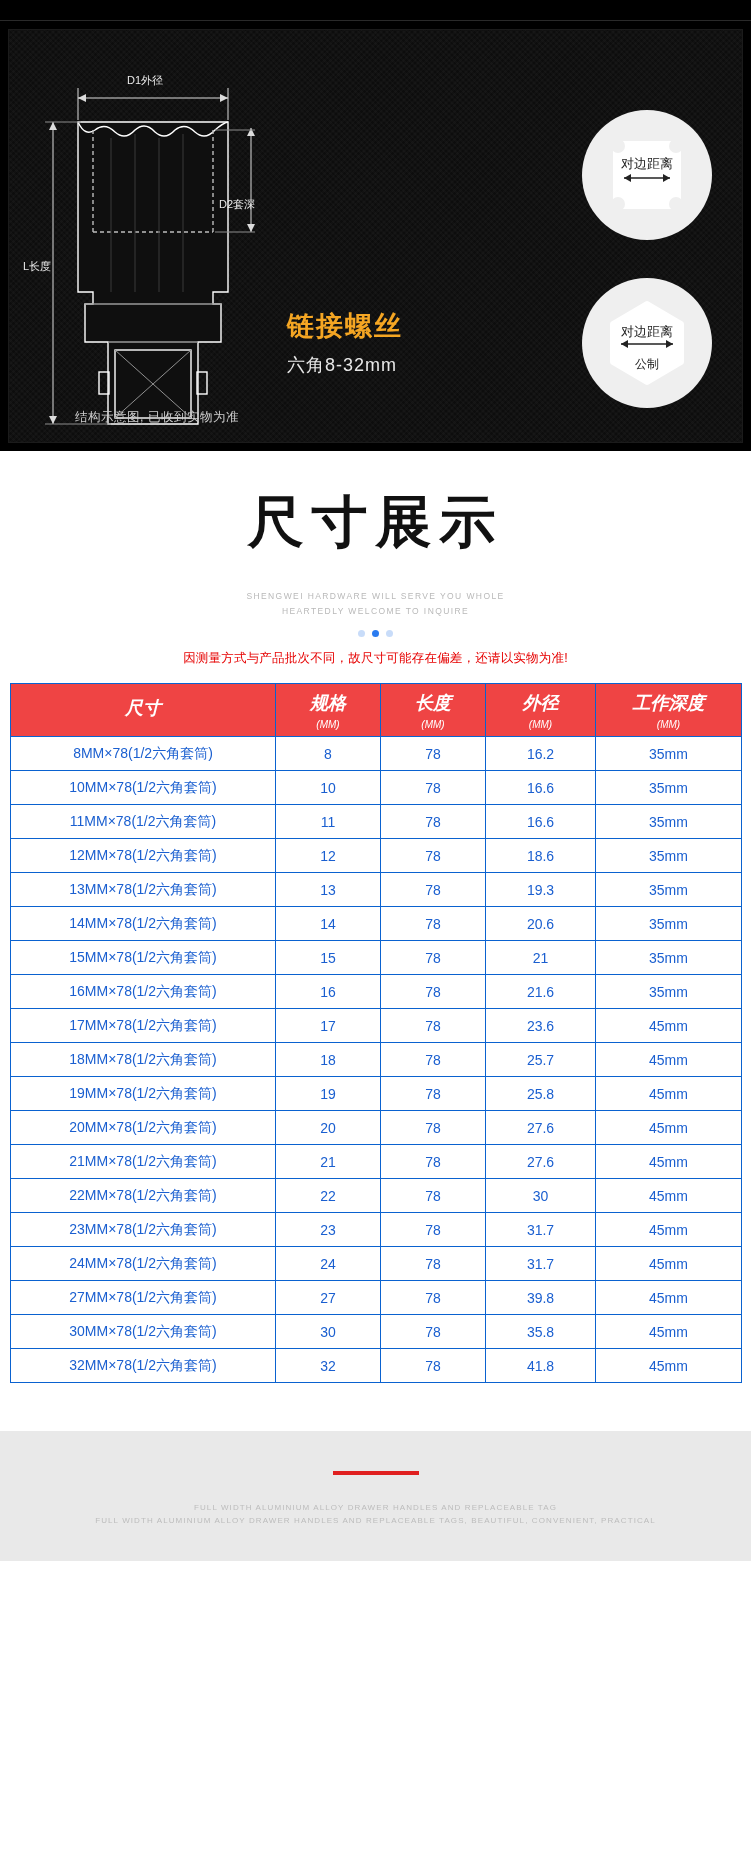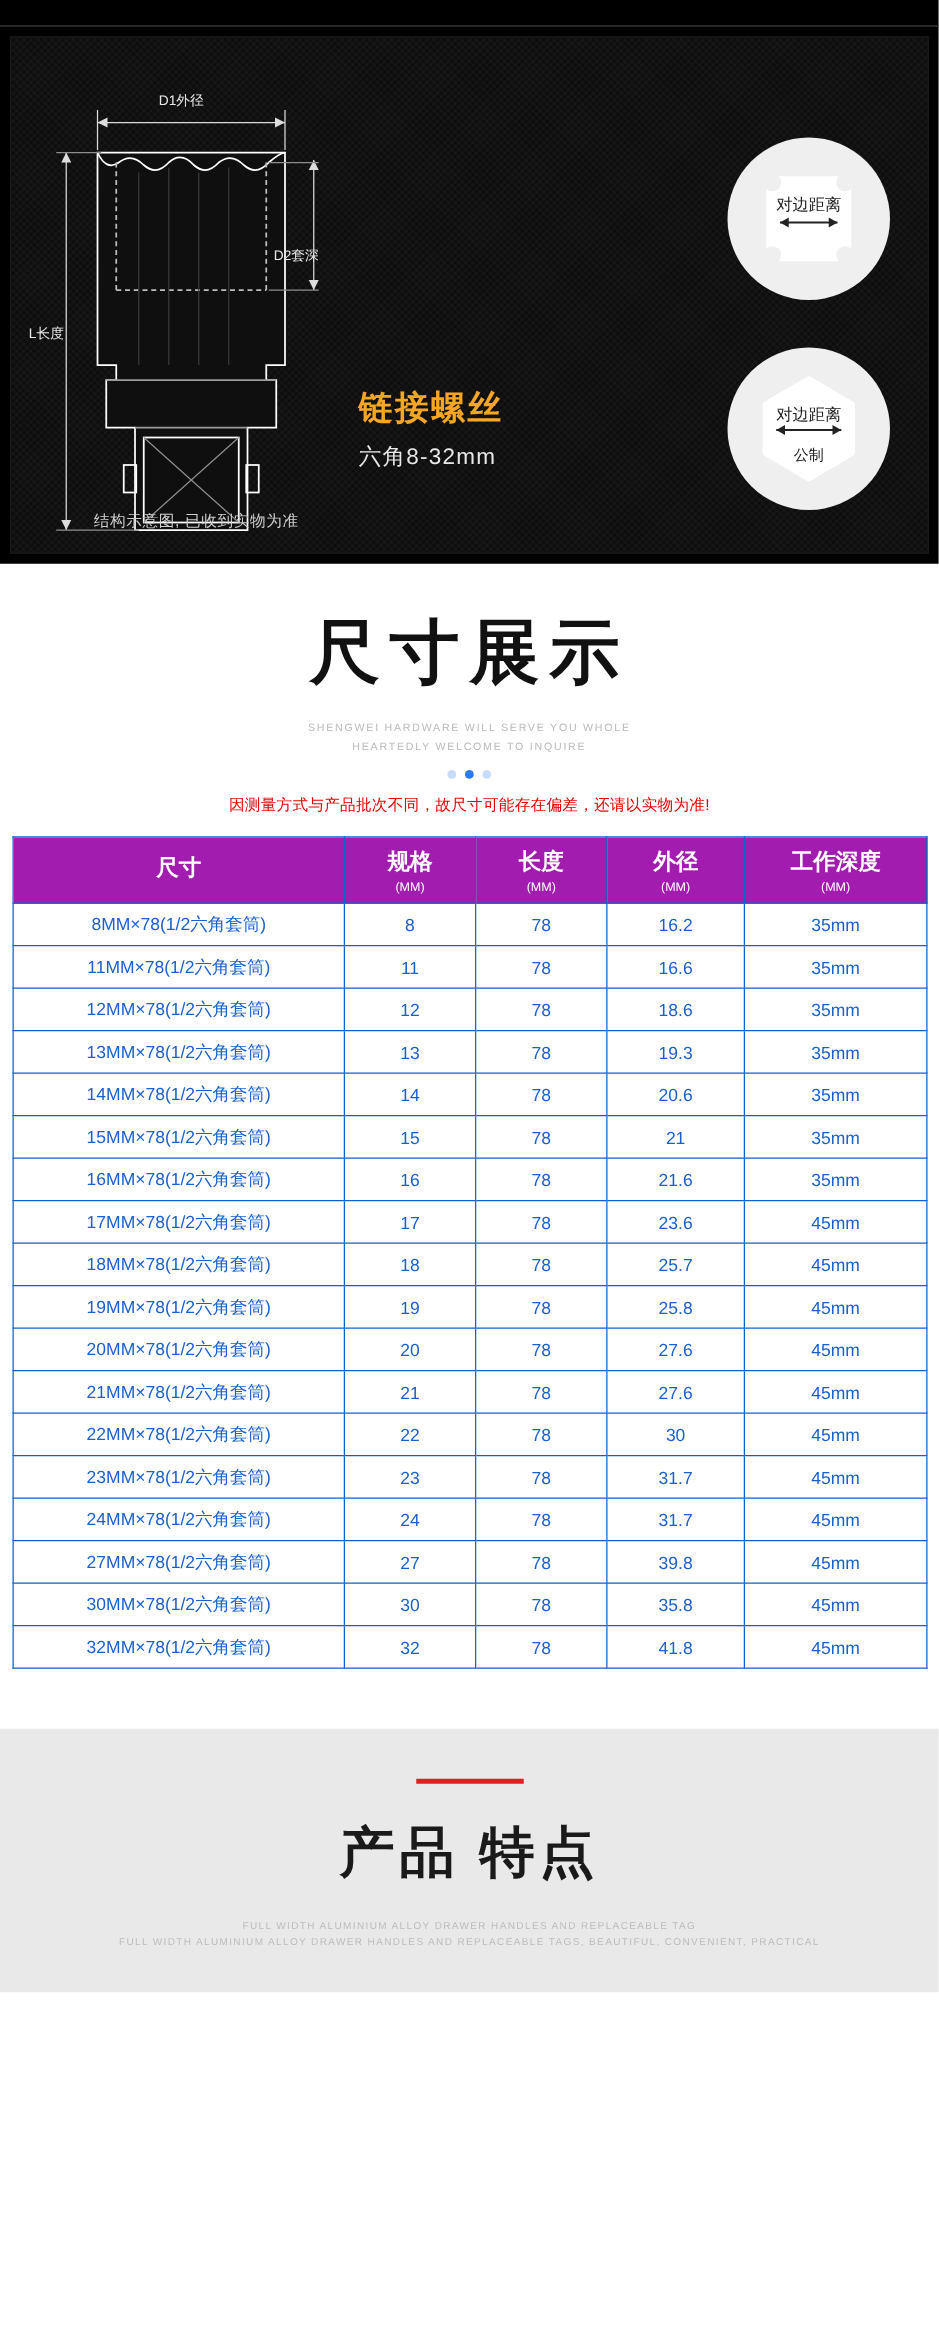--- a/index.html
+++ b/index.html
@@ -112,21 +112,21 @@
     padding: 34px 0 26px 0;
     text-align: center;
   }
   .size-title {
     font-size: 56px;
     font-weight: bold;
     color: #111;
     letter-spacing: 8px;
   }
   .size-en {
-    margin-top: 14px;
+    margin-top: 28px;
     color: #b9b9b9;
     font-size: 8.5px;
     letter-spacing: 1.4px;
     line-height: 15px;
   }
   .dots {
     margin: 11px 0 13px 0;
     display: flex;
     justify-content: center;
     gap: 7px;
@@ -152,26 +152,27 @@
   }
   table.spec th, table.spec td {
     border: 1px solid #0a62d0;
     text-align: center;
     color: #1a5fd0;
     font-size: 14px;
     height: 33px;
     padding: 0;
   }
   table.spec thead th {
-    background: #a21caf;
+    background: #ef4444;
     color: #fff;
     height: 52px;
     font-size: 18px;
     font-weight: bold;
     border-color: #0a62d0;
+    font-style: italic;
   }
   table.spec thead th .unit {
     display: block;
     font-size: 10px;
     font-weight: normal;
     margin-top: 4px;
   }
   col.c0 { width: 265px; }
   col.c1 { width: 105px; }
   col.c2 { width: 105px; }
@@ -350,20 +351,27 @@
         </thead>
         <tbody id="spec-body">
             <tr>
               <td>8MM×78(1/2六角套筒)</td>
               <td>8</td>
               <td>78</td>
               <td>16.2</td>
               <td>35mm</td>
             </tr>
             <tr>
+              <td>10MM×78(1/2六角套筒)</td>
+              <td>10</td>
+              <td>78</td>
+              <td>16.6</td>
+              <td>35mm</td>
+            </tr>
+            <tr>
               <td>11MM×78(1/2六角套筒)</td>
               <td>11</td>
               <td>78</td>
               <td>16.6</td>
               <td>35mm</td>
             </tr>
             <tr>
               <td>12MM×78(1/2六角套筒)</td>
               <td>12</td>
               <td>78</td>
@@ -475,22 +483,19 @@
               <td>41.8</td>
               <td>45mm</td>
             </tr>
           </tbody>
       </table>
     </div>
   </div>
 
   <div class="features">
     <div class="feat-bar"></div>
-    <div class="feat-title">
-      <span>产品</span><span class="gap"></span><span>特点</span>
-    </div>
     <div class="feat-en">
       <div>FULL WIDTH ALUMINIUM ALLOY DRAWER HANDLES AND REPLACEABLE TAG</div>
       <div>FULL WIDTH ALUMINIUM ALLOY DRAWER HANDLES AND REPLACEABLE TAGS, BEAUTIFUL, CONVENIENT, PRACTICAL</div>
     </div>
   </div>
 
 </div>
 
 </body></html>

